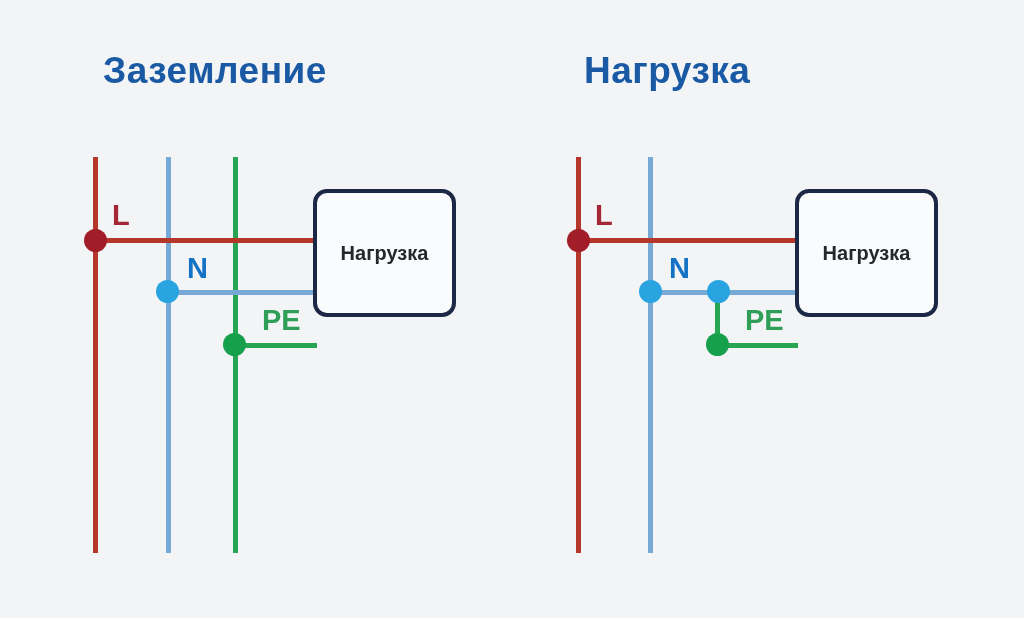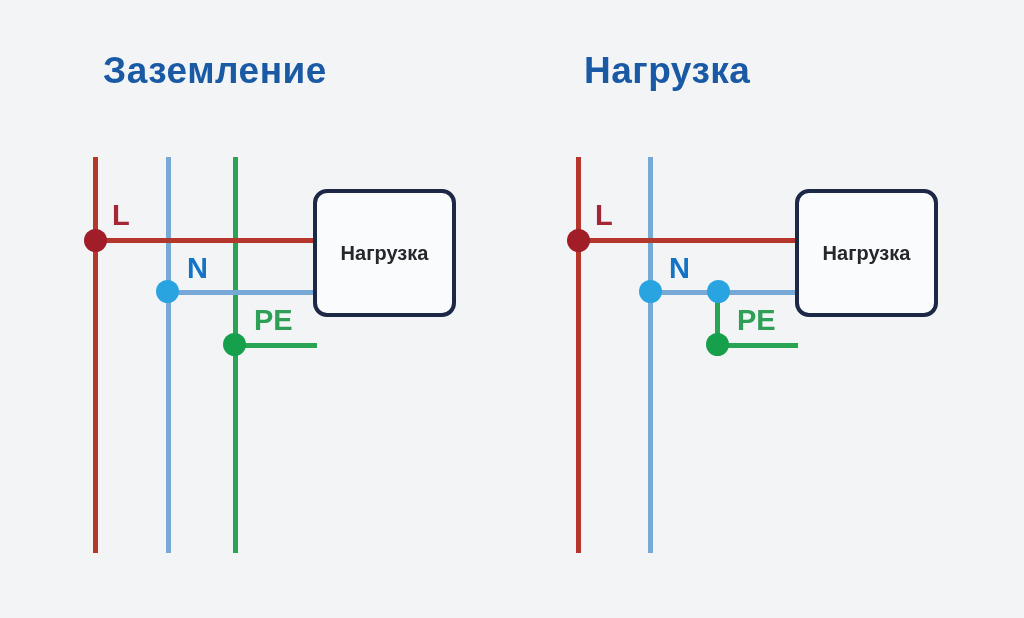--- a/index.html
+++ b/index.html
@@ -27,21 +27,21 @@
   }
   .phase-dot{background:var(--phase_dot,#a11d27);}
   .neutral-dot{background:var(--neutral_dot,#2aa4e1);}
   .earth-dot{background:var(--earth_dot,#17a04b);}
   .wire-label{
     position:absolute;font-size:29px;font-weight:700;line-height:1;
     white-space:nowrap;
   }
   .phase-label{color:var(--phase_label,#a32734);}
   .neutral-label{color:var(--neutral_label,#1573c6);}
-  .earth-label{color:var(--earth_label,#2f9f58);}
+  .earth-label{color:var(--earth_label,#2f9f58);margin-left:8px;}
   .load-box{
     position:absolute;
     width:143px;height:128px;
     box-sizing:border-box;
     background:var(--box_fill,#fafbfc);
     border:4px solid var(--box_border,#1d2847);
     border-radius:14px;
     display:flex;align-items:center;justify-content:center;
   }
   .load-label{

